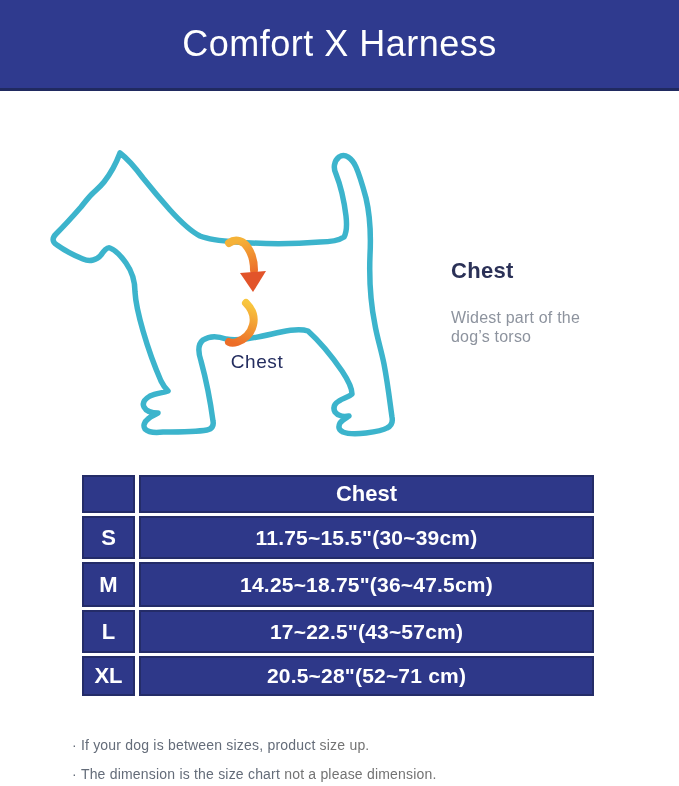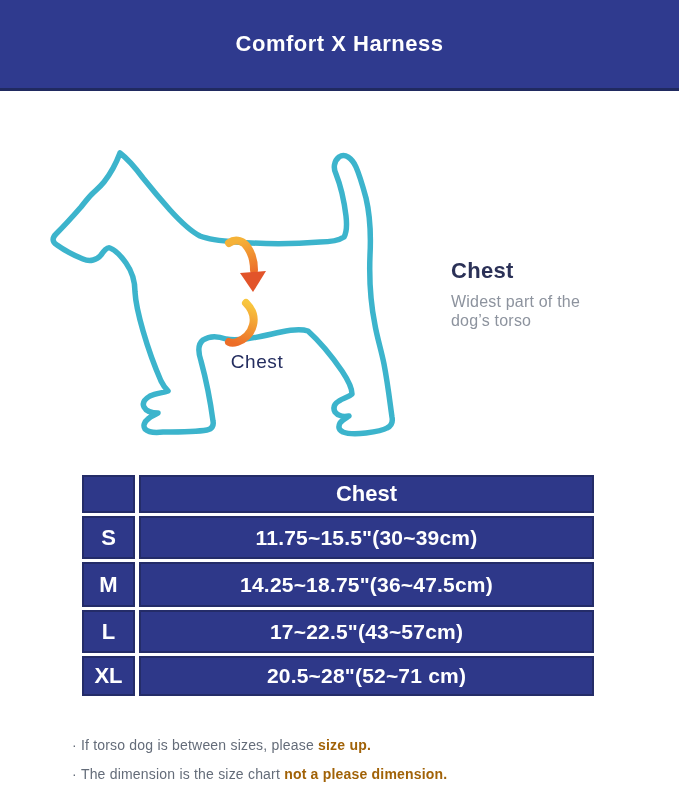--- a/index.html
+++ b/index.html
@@ -8,34 +8,34 @@
     font-family:"Liberation Sans",sans-serif;
   }
   
   .header-bar{
     position:absolute;left:0;top:0;width:679px;height:88px;
     background:var(--brand-blue,#2f3a8e);
     border-bottom:3px solid #202a60;
     display:flex;align-items:center;justify-content:center;
   }
   .page-title{
-    color:#fff;font-size:22px;font-weight:bold;letter-spacing:.5px;
+    color:#fff;font-size:36px;font-weight:normal;letter-spacing:.5px;
   }
   
   .dog-svg{position:absolute;left:40px;top:138px;}
   .band-label{
     position:absolute;left:222px;top:351px;width:70px;text-align:center;
     font-size:19px;font-weight:500;color:var(--navy-text,#242d5f);letter-spacing:.6px;
   }
   .chest-info{position:absolute;left:451px;top:258px;}
   .chest-info-title{
     font-size:22px;font-weight:600;color:#2b3157;letter-spacing:.3px;
   }
   .chest-info-desc{
-    margin-top:8px;width:152px;font-size:16px;line-height:19px;
+    margin-top:24px;width:152px;font-size:16px;line-height:19px;
     color:var(--gray-text,#8d939e);letter-spacing:.2px;
   }
   
   .size-chart{
     position:absolute;left:82px;top:475px;width:512px;
     display:grid;grid-template-columns:53px 1fr;
     grid-template-rows:38px 43px 45px 43px 40px;
     column-gap:4px;row-gap:3px;
   }
   .cell{
@@ -45,21 +45,21 @@
     font-weight:bold;
   }
   .cell.head{font-size:22px;}
   .cell.size{font-size:22px;}
   .cell.val{font-size:21px;letter-spacing:.2px;}
   
   .note{
     position:absolute;left:72px;font-size:14px;color:#646c79;letter-spacing:.2px;
   }
   .note .bullet{margin-right:4px;color:#646c79;}
-  .note b{color:#a16207;font-weight:bold;}
+  .note b{color:#737373;font-weight:normal;}
   .note-1{top:737px;}
   .note-2{top:766px;}
 </style>
 </head>
 <body>
 
 <div class="header-bar">
   <div class="page-title">Comfort X Harness</div>
 </div>
 
@@ -115,17 +115,17 @@
   <div class="cell val">14.25~18.75"(36~47.5cm)</div>
 
   <div class="cell size">L</div>
   <div class="cell val">17~22.5"(43~57cm)</div>
 
   <div class="cell size">XL</div>
   <div class="cell val">20.5~28"(52~71 cm)</div>
 </div>
 
 <div class="note note-1">
-  <span class="bullet">·</span><span>If torso dog is between sizes, please </span><b>size up.</b>
+  <span class="bullet">·</span><span>If your dog is between sizes, product </span><b>size up.</b>
 </div>
 <div class="note note-2">
   <span class="bullet">·</span><span>The dimension is the size chart </span><b>not a please dimension.</b>
 </div>
 
 </body></html>

